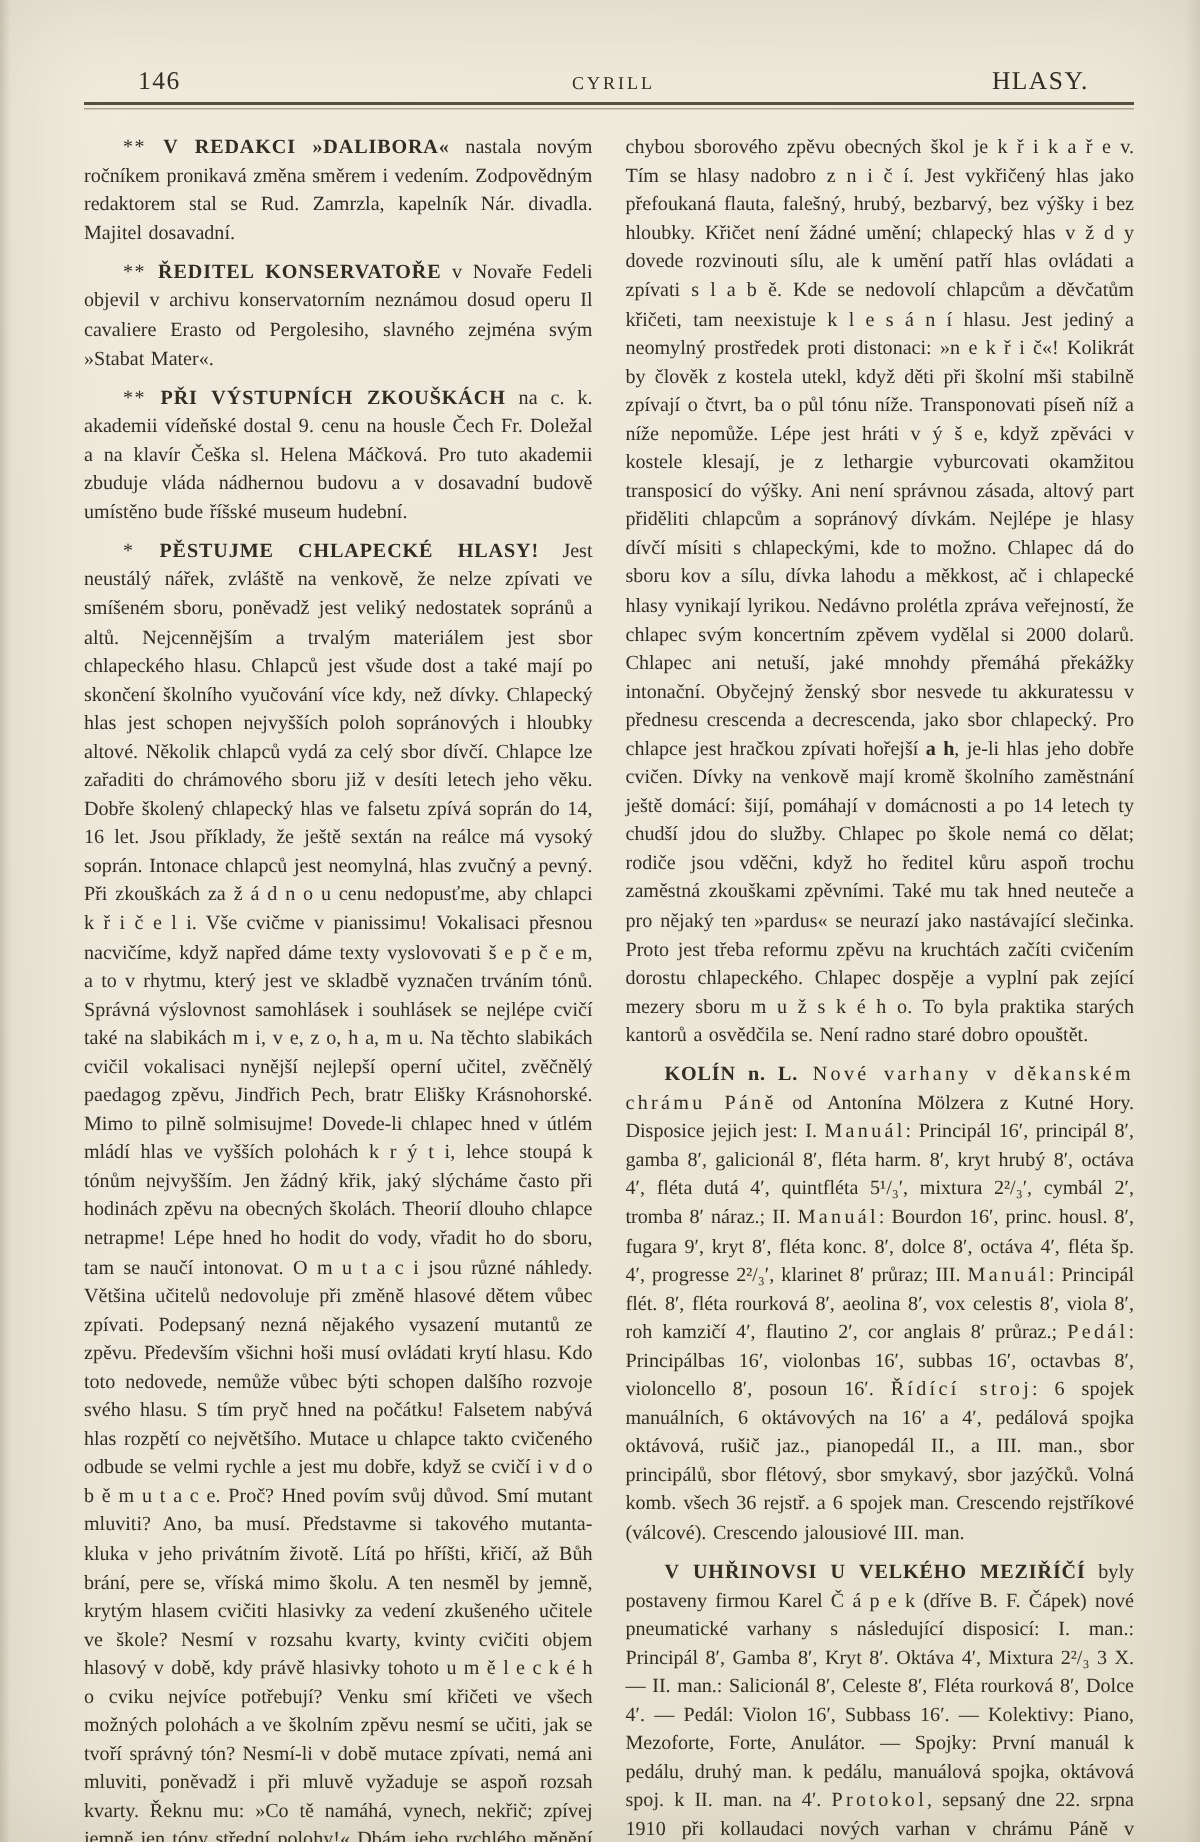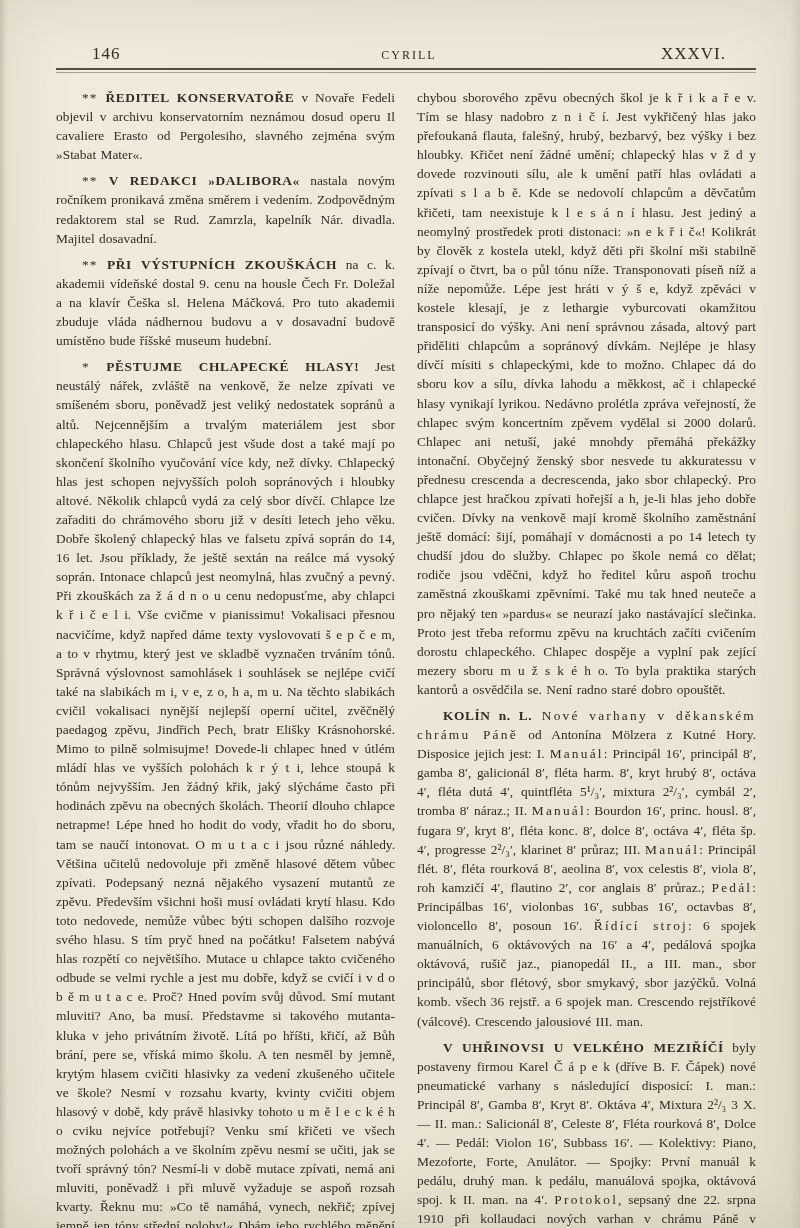--- a/index.html
+++ b/index.html
@@ -20,37 +20,37 @@
   .ptitle{flex:1;text-align:center;font-size:12px;letter-spacing:2px;}
   .pvol{flex:1;text-align:right;font-size:17px;letter-spacing:1px;padding-right:30px;}
   .rule{margin-top:4px;height:2px;border-top:2px solid #55503e;border-bottom:1px solid #aca188;}
   .columns{display:flex;gap:22px;margin-top:15px;}
   .col{flex:1;min-width:0;text-align:justify;font-size:13.4px;line-height:19.1px;word-spacing:1px;}
   .para{margin:0 0 7px 0;text-indent:26px;}
   .para.cont{text-indent:0;}
   .seg-marker{letter-spacing:1px;}
   .seg-lead{font-weight:bold;letter-spacing:.6px;}
   .seg-sp{letter-spacing:2.2px;}
-  .seg-b{font-weight:normal;}
+  .seg-b{font-weight:bold;}
 </style>
 </head>
 <body>
 
 <div class="page">
   <div class="page-inner">
     <div class="header">
       <span class="pnum">146</span>
       <span class="ptitle">CYRILL</span>
-      <span class="pvol">XXXVI.</span>
+      <span class="pvol">HLASY.</span>
     </div>
     <div class="rule"></div>
     <div class="columns">
       <div class="col">
+          <p class="para"><span class="seg-marker">** </span><span class="seg-lead">V REDAKCI »DALIBORA«</span><span> nastala novým ročníkem pronikavá změna směrem i vedením. Zodpovědným redaktorem stal se Rud. Zamrzla, kapelník Nár. divadla. Majitel dosavadní.</span></p>
           <p class="para"><span class="seg-marker">** </span><span class="seg-lead">ŘEDITEL KONSERVATOŘE</span><span> v Novaře Fedeli objevil v archivu konservatorním neznámou dosud operu Il cavaliere Erasto od Pergolesiho, slavného zejména svým »Stabat Mater«.</span></p>
-          <p class="para"><span class="seg-marker">** </span><span class="seg-lead">V REDAKCI »DALIBORA«</span><span> nastala novým ročníkem pronikavá změna směrem i vedením. Zodpovědným redaktorem stal se Rud. Zamrzla, kapelník Nár. divadla. Majitel dosavadní.</span></p>
           <p class="para"><span class="seg-marker">** </span><span class="seg-lead">PŘI VÝSTUPNÍCH ZKOUŠKÁCH</span><span> na c. k. akademii vídeňské dostal 9. cenu na housle Čech Fr. Doležal a na klavír Češka sl. Helena Máčková. Pro tuto akademii zbuduje vláda nádhernou budovu a v dosavadní budově umístěno bude říšské museum hudební.</span></p>
           <p class="para"><span class="seg-marker">* </span><span class="seg-lead">PĚSTUJME CHLAPECKÉ HLASY!</span><span> Jest neustálý nářek, zvláště na venkově, že nelze zpívati ve smíšeném sboru, poněvadž jest veliký nedostatek sopránů a altů. Nejcennějším a trvalým materiálem jest sbor chlapeckého hlasu. Chlapců jest všude dost a také mají po skončení školního vyučování více kdy, než dívky. Chlapecký hlas jest schopen nejvyšších poloh sopránových i hloubky altové. Několik chlapců vydá za celý sbor dívčí. Chlapce lze zařaditi do chrámového sboru již v desíti letech jeho věku. Dobře školený chlapecký hlas ve falsetu zpívá soprán do 14, 16 let. Jsou příklady, že ještě sextán na reálce má vysoký soprán. Intonace chlapců jest neomylná, hlas zvučný a pevný. Při zkouškách za ž á d n o u cenu nedopusťme, aby chlapci k ř i č e l i. Vše cvičme v pianissimu! Vokalisaci přesnou nacvičíme, když napřed dáme texty vyslovovati š e p č e m, a to v rhytmu, který jest ve skladbě vyznačen trváním tónů. Správná výslovnost samohlásek i souhlásek se nejlépe cvičí také na slabikách m i, v e, z o, h a, m u. Na těchto slabikách cvičil vokalisaci nynější nejlepší operní učitel, zvěčnělý paedagog zpěvu, Jindřich Pech, bratr Elišky Krásnohorské. Mimo to pilně solmisujme! Dovede-li chlapec hned v útlém mládí hlas ve vyšších polohách k r ý t i, lehce stoupá k tónům nejvyšším. Jen žádný křik, jaký slýcháme často při hodinách zpěvu na obecných školách. Theorií dlouho chlapce netrapme! Lépe hned ho hodit do vody, vřadit ho do sboru, tam se naučí intonovat. O m u t a c i jsou různé náhledy. Většina učitelů nedovoluje při změně hlasové dětem vůbec zpívati. Podepsaný nezná nějakého vysazení mutantů ze zpěvu. Především všichni hoši musí ovládati krytí hlasu. Kdo toto nedovede, nemůže vůbec býti schopen dalšího rozvoje svého hlasu. S tím pryč hned na počátku! Falsetem nabývá hlas rozpětí co největšího. Mutace u chlapce takto cvičeného odbude se velmi rychle a jest mu dobře, když se cvičí i v d o b ě  m u t a c e. Proč? Hned povím svůj důvod. Smí mutant mluviti? Ano, ba musí. Představme si takového mutanta-kluka v jeho privátním životě. Lítá po hříšti, křičí, až Bůh brání, pere se, vříská mimo školu. A ten nesměl by jemně, krytým hlasem cvičiti hlasivky za vedení zkušeného učitele ve škole? Nesmí v rozsahu kvarty, kvinty cvičiti objem hlasový v době, kdy právě hlasivky tohoto u m ě l e c k é h o cviku nejvíce potřebují? Venku smí křičeti ve všech možných polohách a ve školním zpěvu nesmí se učiti, jak se tvoří správný tón? Nesmí-li v době mutace zpívati, nemá ani mluviti, poněvadž i při mluvě vyžaduje se aspoň rozsah kvarty. Řeknu mu: »Co tě namáhá, vynech, nekřič; zpívej jemně jen tóny střední polohy!« Dbám jeho rychlého měnění hlasu, dle toho jej umísťuji u tenoru nebo basu, zkoumám barvu jeho tónu v té době pro něj choulostivé a za krátko se již pozná, co z něj bude. Jen, pro Bůh, ať se již jednou pro vždy odloží ta stará báchorka, že ze sopránů se rodí bassy a z altů tenory. Největší</span></p>
         </div>
       <div class="col">
           <p class="para cont"><span>chybou sborového zpěvu obecných škol je k ř i k a ř e v. Tím se hlasy nadobro z n i č í. Jest vykřičený hlas jako přefoukaná flauta, falešný, hrubý, bezbarvý, bez výšky i bez hloubky. Křičet není žádné umění; chlapecký hlas v ž d y dovede rozvinouti sílu, ale k umění patří hlas ovládati a zpívati s l a b ě. Kde se nedovolí chlapcům a děvčatům křičeti, tam neexistuje k l e s á n í hlasu. Jest jediný a neomylný prostředek proti distonaci: »n e k ř i č«! Kolikrát by člověk z kostela utekl, když děti při školní mši stabilně zpívají o čtvrt, ba o půl tónu níže. Transponovati píseň níž a níže nepomůže. Lépe jest hráti v ý š e, když zpěváci v kostele klesají, je z lethargie vyburcovati okamžitou transposicí do výšky. Ani není správnou zásada, altový part přiděliti chlapcům a sopránový dívkám. Nejlépe je hlasy dívčí mísiti s chlapeckými, kde to možno. Chlapec dá do sboru kov a sílu, dívka lahodu a měkkost, ač i chlapecké hlasy vynikají lyrikou. Nedávno prolétla zpráva veřejností, že chlapec svým koncertním zpěvem vydělal si 2000 dolarů. Chlapec ani netuší, jaké mnohdy přemáhá překážky intonační. Obyčejný ženský sbor nesvede tu akkuratessu v přednesu crescenda a decrescenda, jako sbor chlapecký. Pro chlapce jest hračkou zpívati hořejší </span><span class="seg-b">a h</span><span>, je-li hlas jeho dobře cvičen. Dívky na venkově mají kromě školního zaměstnání ještě domácí: šijí, pomáhají v domácnosti a po 14 letech ty chudší jdou do služby. Chlapec po škole nemá co dělat; rodiče jsou vděčni, když ho ředitel kůru aspoň trochu zaměstná zkouškami zpěvními. Také mu tak hned neuteče a pro nějaký ten »pardus« se neurazí jako nastávající slečinka. Proto jest třeba reformu zpěvu na kruchtách začíti cvičením dorostu chlapeckého. Chlapec dospěje a vyplní pak zející mezery sboru m u ž s k é h o. To byla praktika starých kantorů a osvědčila se. Není radno staré dobro opouštět.</span></p>
           <p class="para"><span class="seg-lead">KOLÍN n. L.</span><span class="seg-sp"> Nové varhany v děkanském chrámu Páně</span><span> od Antonína Mölzera z Kutné Hory. Disposice jejich jest: I. </span><span class="seg-sp">Manuál</span><span>: Principál 16′, principál 8′, gamba 8′, galicionál 8′, fléta harm. 8′, kryt hrubý 8′, octáva 4′, fléta dutá 4′, quintfléta 5¹/₃′, mixtura 2²/₃′, cymbál 2′, tromba 8′ náraz.; II. </span><span class="seg-sp">Manuál</span><span>: Bourdon 16′, princ. housl. 8′, fugara 9′, kryt 8′, fléta konc. 8′, dolce 8′, octáva 4′, fléta šp. 4′, progresse 2²/₃′, klarinet 8′ průraz; III. </span><span class="seg-sp">Manuál</span><span>: Principál flét. 8′, fléta rourková 8′, aeolina 8′, vox celestis 8′, viola 8′, roh kamzičí 4′, flautino 2′, cor anglais 8′ průraz.; </span><span class="seg-sp">Pedál</span><span>: Principálbas 16′, violonbas 16′, subbas 16′, octavbas 8′, violoncello 8′, posoun 16′. </span><span class="seg-sp">Řídící stroj</span><span>: 6 spojek manuálních, 6 oktávových na 16′ a 4′, pedálová spojka oktávová, rušič jaz., pianopedál II., a III. man., sbor principálů, sbor flétový, sbor smykavý, sbor jazýčků. Volná komb. všech 36 rejstř. a 6 spojek man. Crescendo rejstříkové (válcové). Crescendo jalousiové III. man.</span></p>
           <p class="para"><span class="seg-lead">V UHŘINOVSI U VELKÉHO MEZIŘÍČÍ</span><span> byly postaveny firmou Karel Č á p e k (dříve B. F. Čápek) nové pneumatické varhany s následující disposicí: I. man.: Principál 8′, Gamba 8′, Kryt 8′. Oktáva 4′, Mixtura 2²/₃ 3 X. — II. man.: Salicionál 8′, Celeste 8′, Fléta rourková 8′, Dolce 4′. — Pedál: Violon 16′, Subbass 16′. — Kolektivy: Piano, Mezoforte, Forte, Anulátor. — Spojky: První manuál k pedálu, druhý man. k pedálu, manuálová spojka, oktávová spoj. k II. man. na 4′. </span><span class="seg-sp">Protokol</span><span>, sepsaný dne 22. srpna 1910 při kollaudaci nových varhan v chrámu Páně v Uhřinově. Přítomni jsou podepsaní. Varhany o 11 znějících rejstřících a 2 manuály, 1 pedálem systemu kuželopneumatického postavila firma Karel Čápek v Poličce. Veškeré rejstříky jsou přesně dle případného charakteru intonovány a normálně laděny. Píšťaly</span></p>
         </div>
     </div>
   </div>

